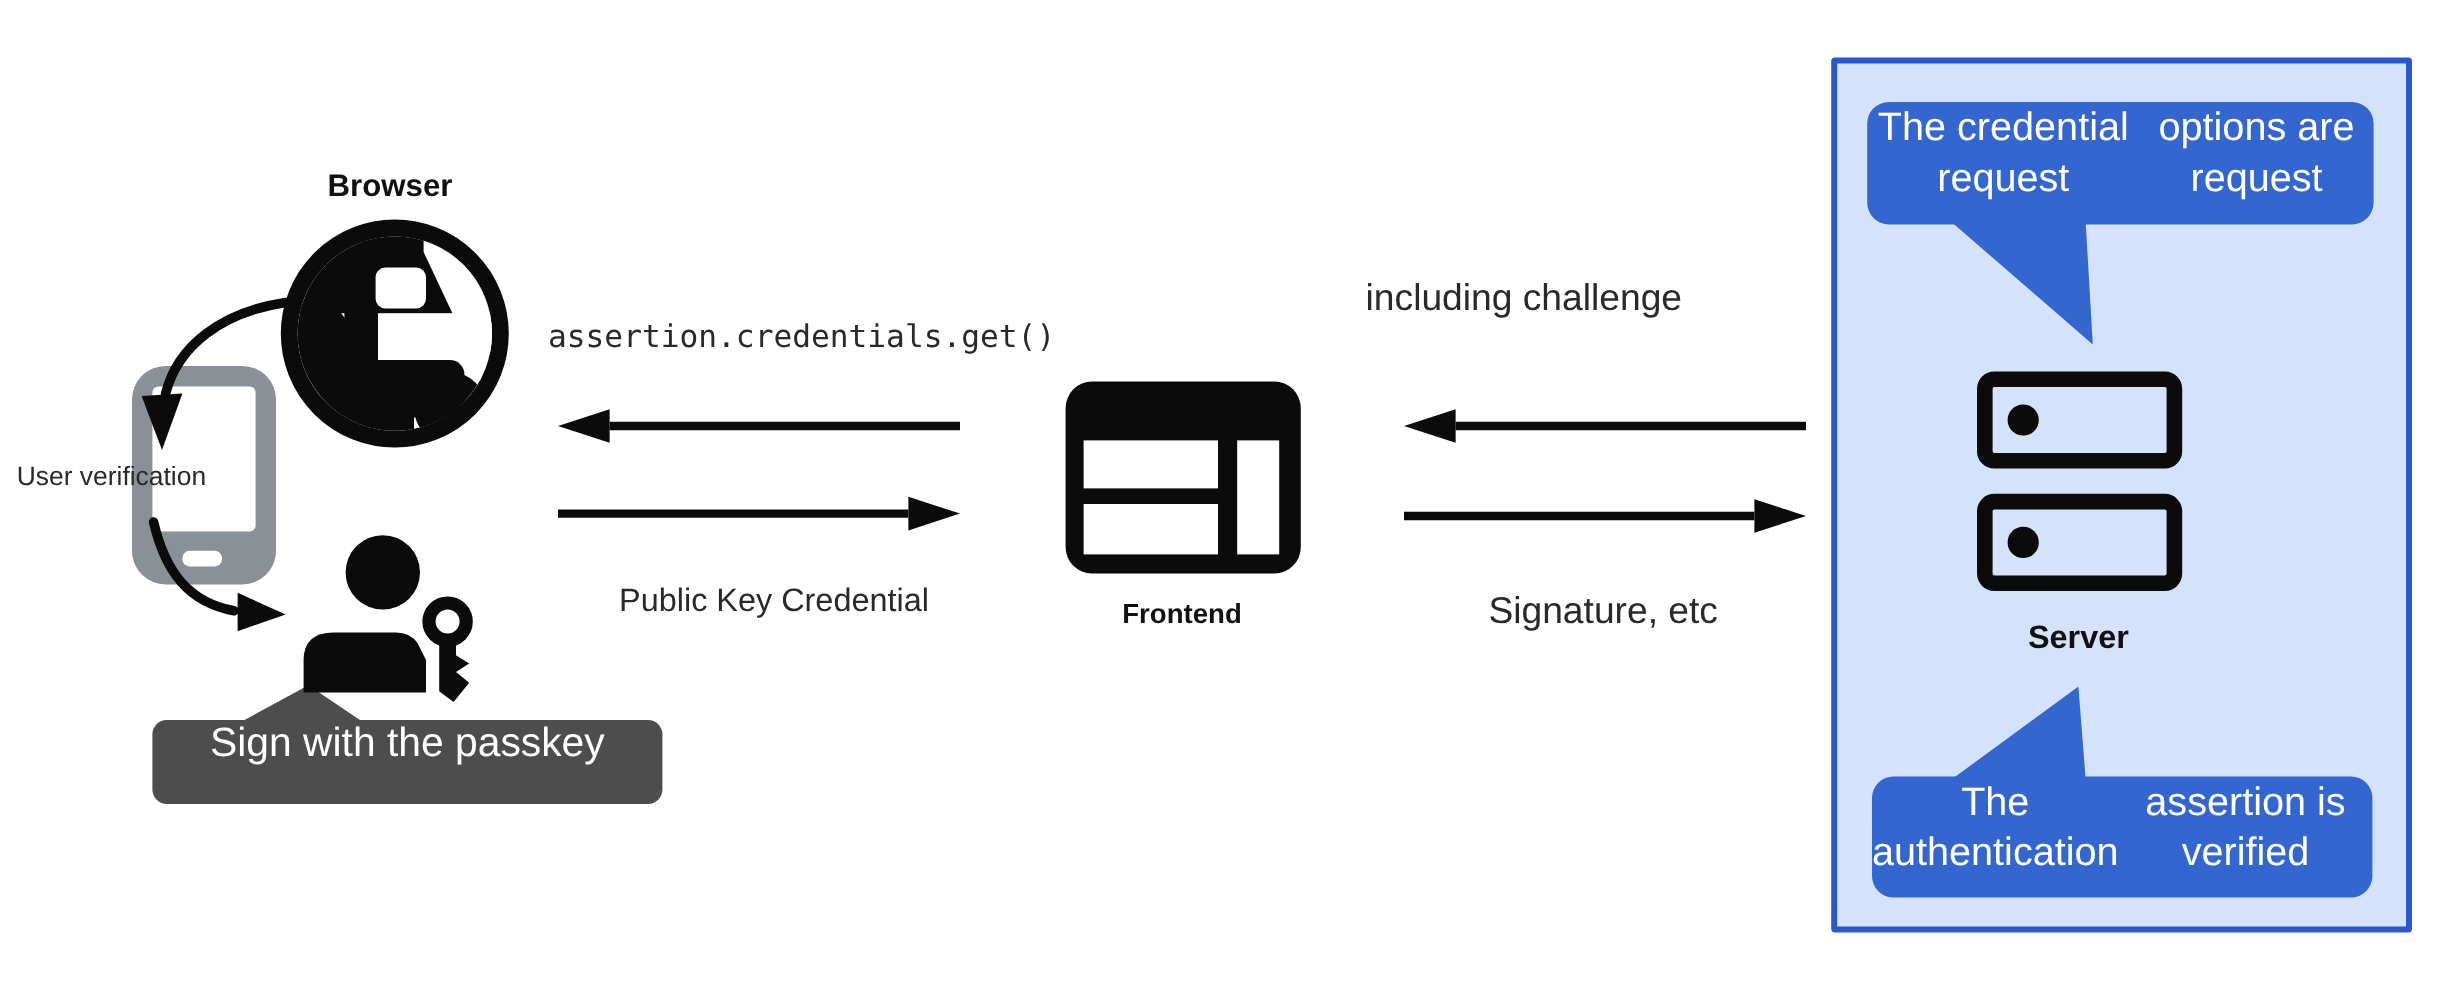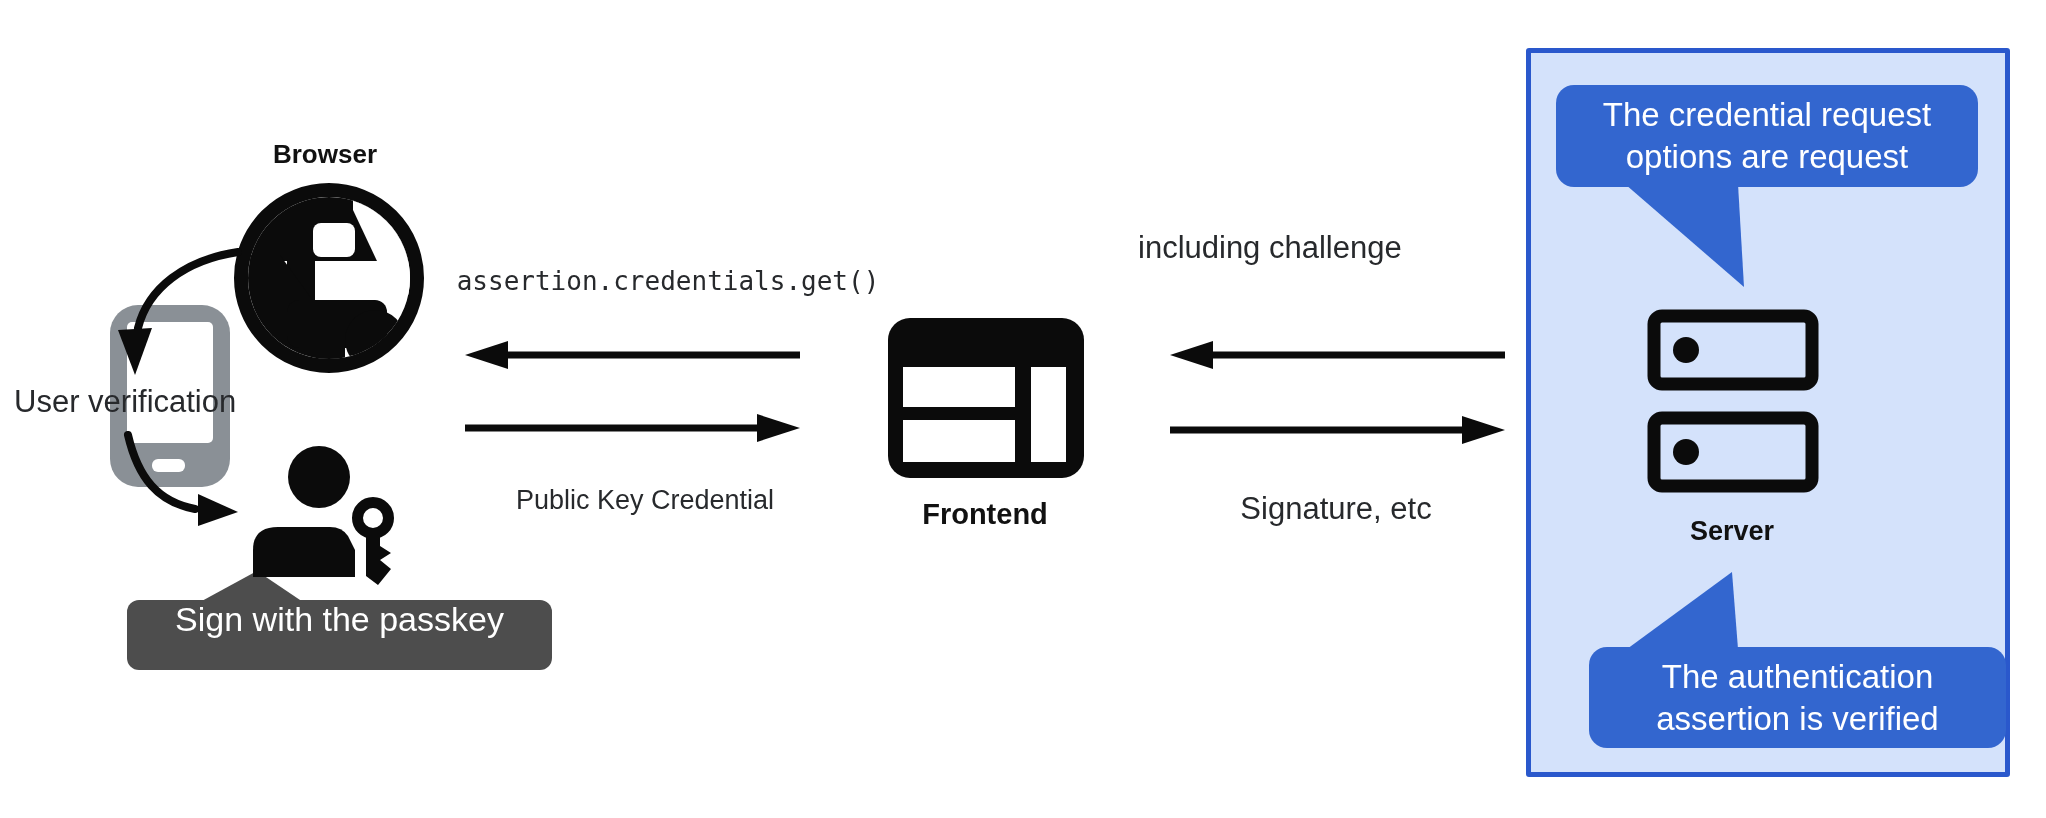--- a/index.html
+++ b/index.html
@@ -10,57 +10,57 @@
   .abs{position:absolute;}
   .caption{font-weight:bold;color:#111111;text-align:center;}
   .label{color:#27292c;}
   svg{display:block;}
 
   
   .browser-label{left:225px;top:139px;width:200px;font-size:26px;}
   .globe-svg{left:225px;top:175px;}
   .phone-svg{left:108px;top:303px;}
   .curved-arrows-svg{left:100px;top:230px;}
-  .user-verification{left:14px;top:384px;font-size:31px;white-space:nowrap;}
+  .user-verification{left:14px;top:384px;font-size:22px;white-space:nowrap;}
   .person-svg{left:245px;top:440px;}
   .tooltip-notch-svg{left:200px;top:571px;}
   .tooltip{
     left:127px;top:600px;width:425px;height:70px;background:#4d4d4d;border-radius:12px;
     display:flex;justify-content:center;
   }
   .tooltip span{color:#ffffff;font-size:34px;}
 
   
   .code-label{left:448px;top:266px;width:440px;text-align:center;
     font-family:"DejaVu Sans Mono",monospace;font-size:26px;color:#27292c;white-space:nowrap;}
   .arrow-svg{overflow:visible;}
   .arr-mid-recv{left:460px;top:335px;}
   .arr-mid-send{left:460px;top:408px;}
   .arr-right-recv{left:1165px;top:335px;}
   .arr-right-send{left:1165px;top:410px;}
   .public-key-label{left:465px;top:485px;width:360px;text-align:center;font-size:27px;white-space:nowrap;}
   .frontend-svg{left:886px;top:316px;}
-  .frontend-label{left:885px;top:498px;width:200px;font-size:29px;}
+  .frontend-label{left:885px;top:498px;width:200px;font-size:23px;}
 
   
   .req-options{left:1138px;top:229px;font-size:31px;line-height:38px;}
   .req-options span{display:block;}
   .signature-label{left:1186px;top:491px;width:300px;text-align:center;font-size:31px;white-space:nowrap;}
 
   
   .server-panel{
     left:1526px;top:48px;width:484px;height:729px;box-sizing:border-box;
     background:#d4e2fb;border:5px solid #2a58cc;border-radius:3px;
   }
   .bubble{
     background:#3366cf;border-radius:18px;color:#ffffff;text-align:center;
-    font-size:33px;line-height:42px;display:flex;flex-direction:column;justify-content:center;
+    font-size:33px;line-height:42px;display:flex;flex-direction:row;justify-content:center;
   }
   .bubble-top{left:1556px;top:85px;width:422px;height:102px;}
-  .bubble-bottom{left:1560px;top:647px;width:417px;height:101px;margin-left:29px;}
+  .bubble-bottom{left:1560px;top:647px;width:417px;height:101px;}
   .tail-svg{overflow:visible;}
   .tail-top{left:1620px;top:182px;}
   .tail-bottom{left:1622px;top:570px;}
   .server-svg{left:1640px;top:302px;}
   .server-label{left:1632px;top:516px;width:200px;font-size:27px;}
 </style>
 </head>
 <body>
 
 <div class="canvas">

